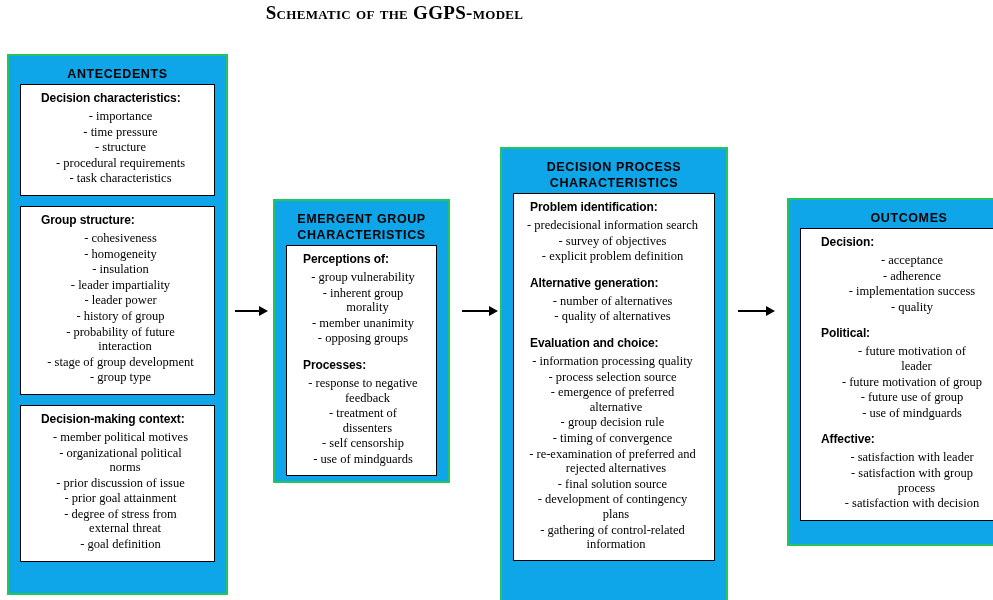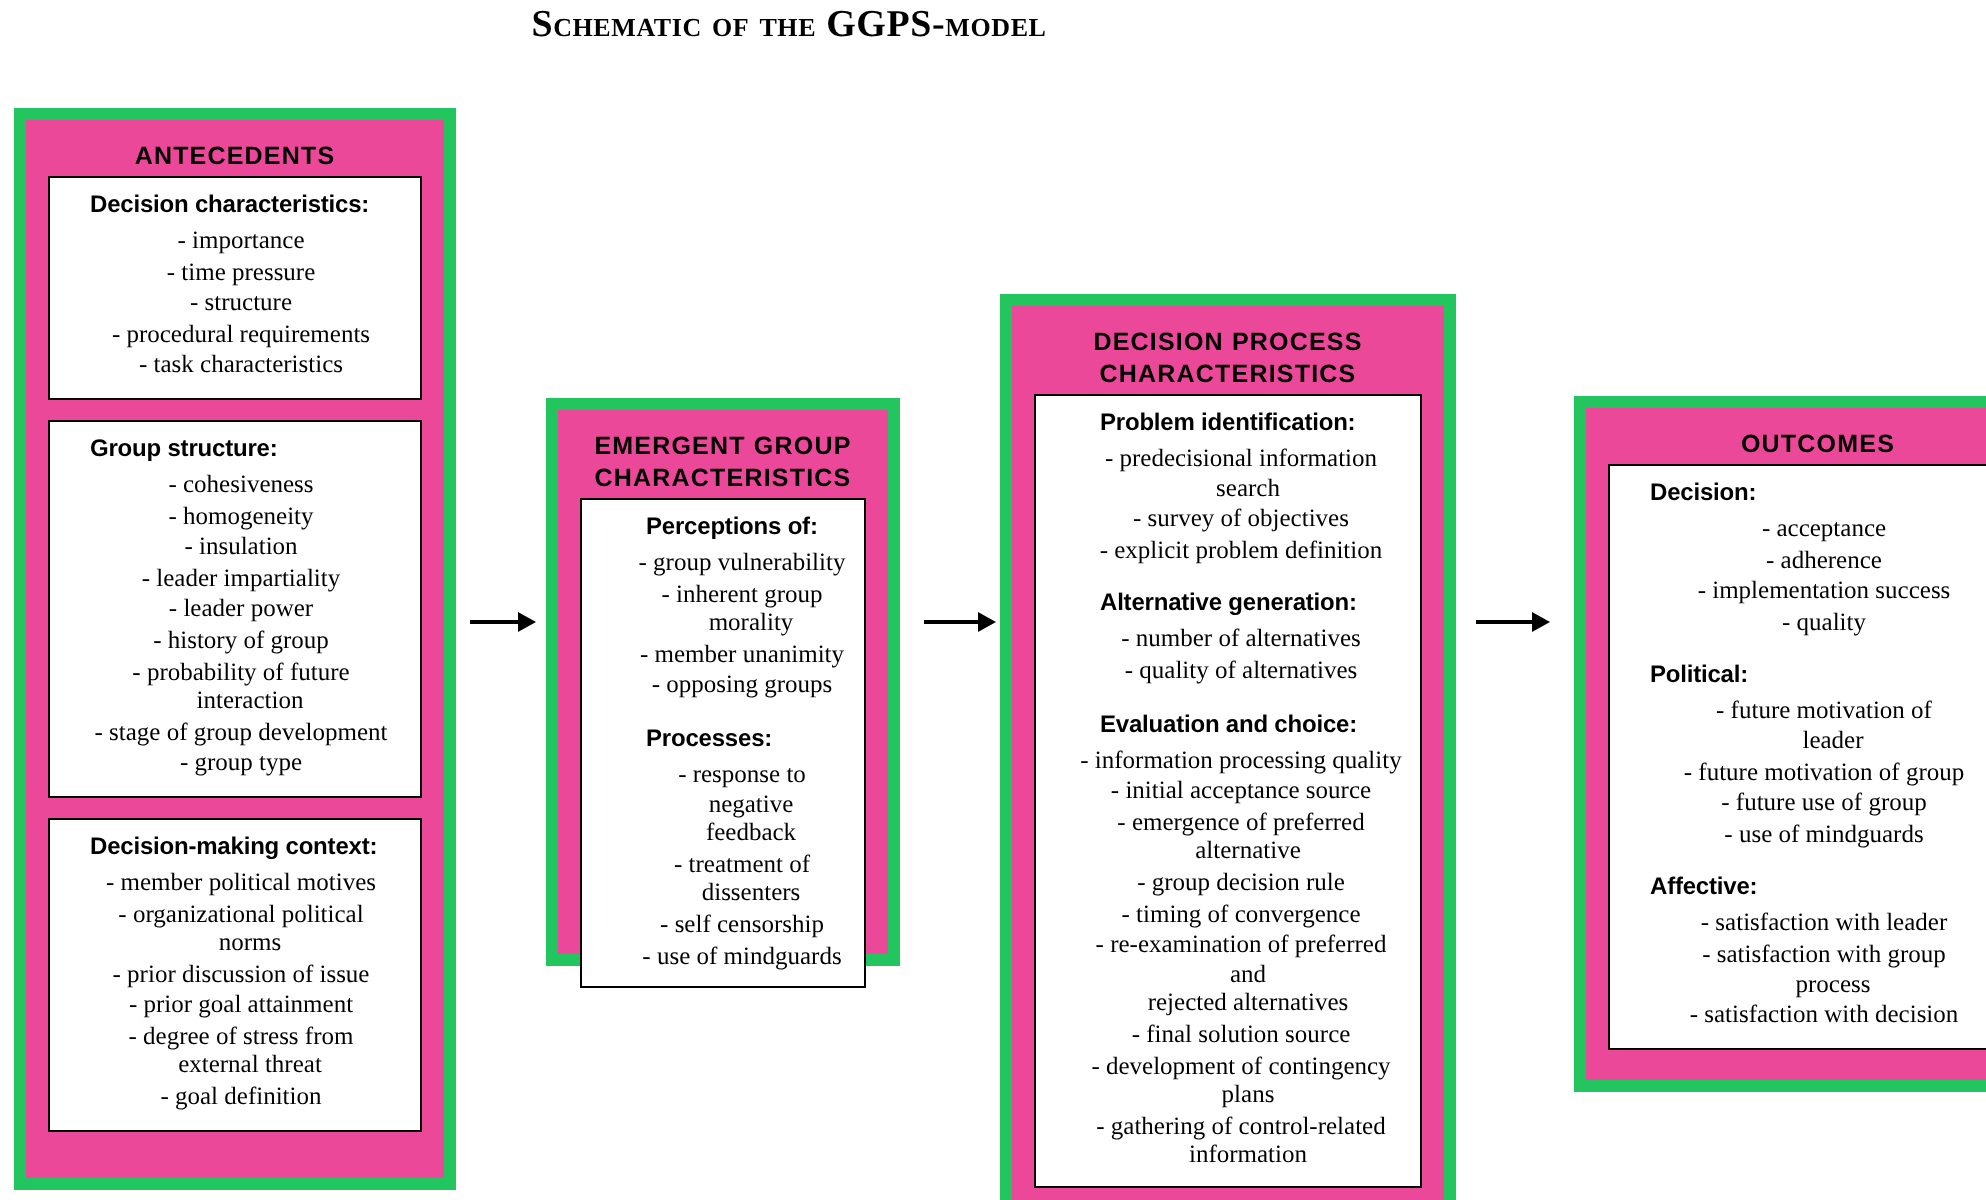--- a/index.html
+++ b/index.html
@@ -27,22 +27,22 @@
     font-weight: bold;
     font-size: 19px;
     letter-spacing: 0.3px;
     font-variant: small-caps;
     white-space: nowrap;
   }
 
   
   .col {
     position: absolute;
-    border: 6px solid #22c55e;
-    background: #ec4899;
+    border: 2px solid #22c55e;
+    background: #0ea5e9;
     box-sizing: border-box;
   }
   .col-head {
     font-family: "Liberation Sans", sans-serif;
     font-weight: bold;
     font-size: 12.5px;
     text-align: center;
     letter-spacing: 0.6px;
     line-height: 16px;
     padding-top: 10px;
@@ -50,21 +50,21 @@
   }
 
   
   .box {
     border: 1.5px solid #000;
     background: #fff;
     box-sizing: border-box;
     margin: 0 11px 10px 11px;
     padding: 6px 8px 8px 8px;
   }
-  .col-3 .box, .col-2 .box { padding: 6px 7px 7px 20px; }
+  .col-3 .box, .col-2 .box { padding: 6px 7px 7px 4px; }
 
   .sub {
     font-family: "Liberation Sans", sans-serif;
     font-weight: bold;
     font-size: 12px;
     letter-spacing: -0.1px;
     margin: 0 0 4px 12px;
     line-height: 14px;
   }
   .sub.spaced { margin-top: 12px; }
@@ -217,21 +217,21 @@
 
     <div class="sub spaced">Alternative generation:</div>
     <ul class="items">
       <li>- number of alternatives</li>
       <li>- quality of alternatives</li>
     </ul>
 
     <div class="sub spaced">Evaluation and choice:</div>
     <ul class="items">
       <li>- information processing quality</li>
-      <li>- initial acceptance source</li>
+      <li>- process selection source</li>
       <li>- emergence of preferred
    alternative</li>
       <li>- group decision rule</li>
       <li>- timing of convergence</li>
       <li>- re-examination of preferred and
    rejected alternatives</li>
       <li>- final solution source</li>
       <li>- development of contingency
    plans</li>
       <li>- gathering of control-related

